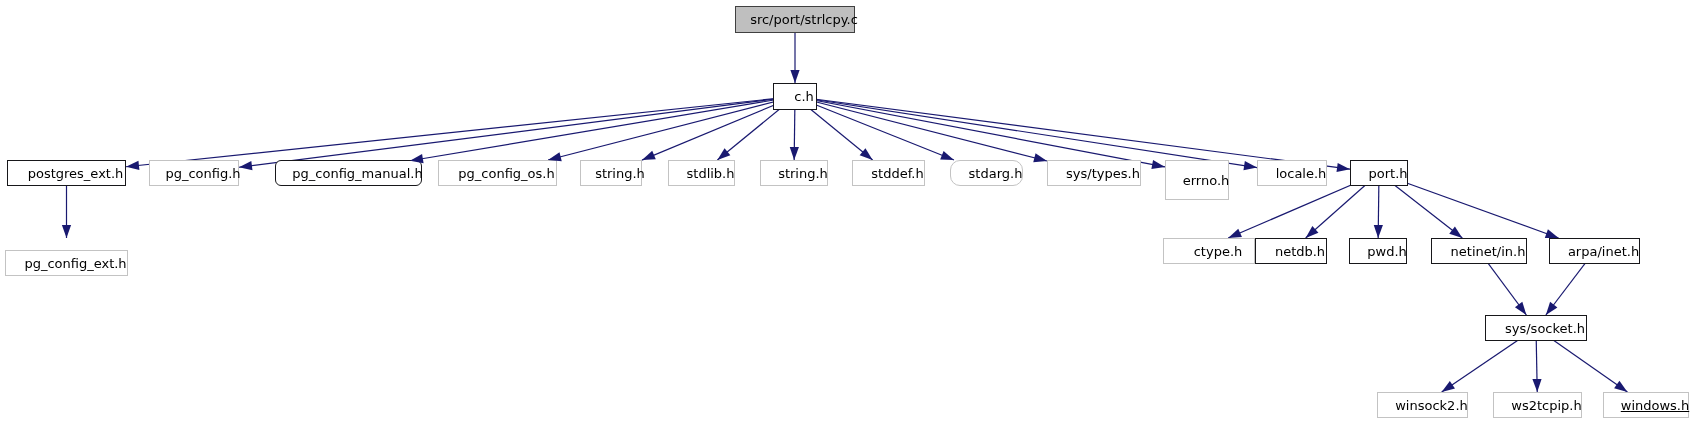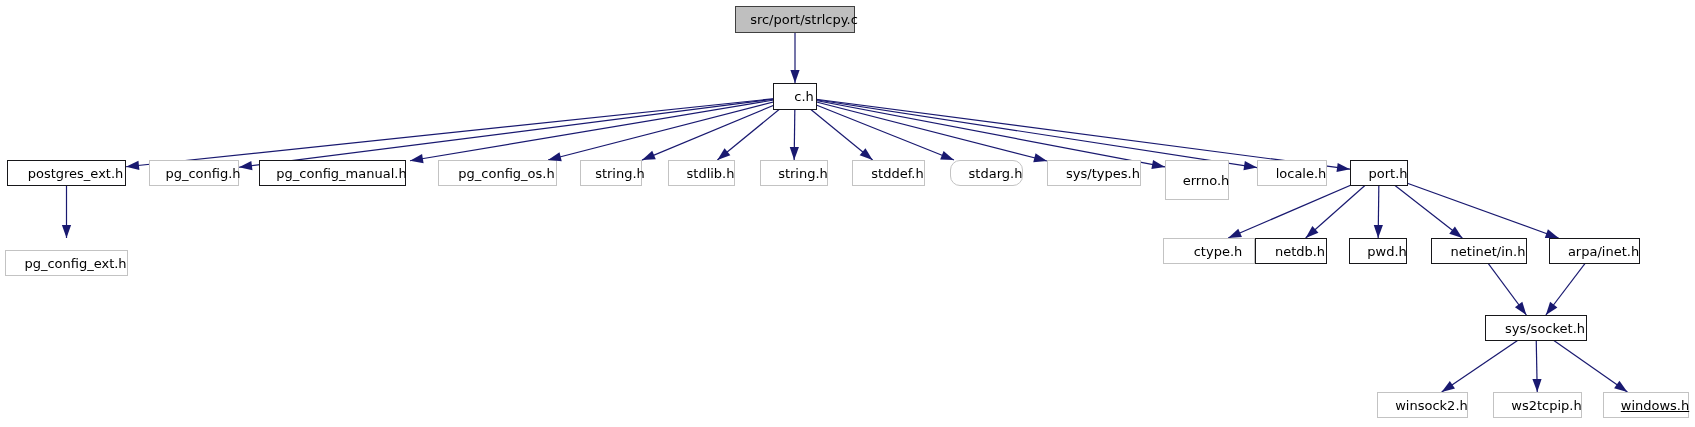--- a/index.html
+++ b/index.html
@@ -71,21 +71,21 @@
       <line x1="1594.5" y1="251" x2="1545.8766233766235" y2="315" stroke="#191970" stroke-width="1.2"></line>
       <line x1="1536" y1="328" x2="1441.6623376623377" y2="392" stroke="#191970" stroke-width="1.2"></line>
       <line x1="1536" y1="328" x2="1537.2467532467533" y2="392" stroke="#191970" stroke-width="1.2"></line>
       <line x1="1536" y1="328" x2="1627.4285714285713" y2="392" stroke="#191970" stroke-width="1.2"></line>
     </svg>
   <div class="layer nodes">
       <div class="node main" style="left: 735px; top: 6px; width: 120px; height: 27px;">src/port/strlcpy.c</div>
       <div class="node linked" style="left: 773px; top: 83px; width: 44px; height: 27px;">c.h</div>
       <div class="node linked" style="left: 7px; top: 160px; width: 119px; height: 26px;">postgres_ext.h</div>
       <div class="node plain" style="left: 149px; top: 160px; width: 90px; height: 26px;">pg_config.h</div>
-      <div class="node linked" style="left: 259px; top: 160px; width: 147px; height: 26px;">pg_config_manual.h</div>
+      <div class="node linked" style="left: 275px; top: 160px; width: 147px; height: 26px; border-radius: 6px;">pg_config_manual.h</div>
       <div class="node plain" style="left: 438px; top: 160px; width: 119px; height: 26px;">pg_config_os.h</div>
       <div class="node plain" style="left: 580px; top: 160px; width: 62px; height: 26px;">string.h</div>
       <div class="node plain" style="left: 668px; top: 160px; width: 67px; height: 26px;">stdlib.h</div>
       <div class="node plain" style="left: 760px; top: 160px; width: 68px; height: 26px;">string.h</div>
       <div class="node plain" style="left: 852px; top: 160px; width: 73px; height: 26px;">stddef.h</div>
       <div class="node plain" style="left: 950px; top: 160px; width: 73px; height: 26px; border-radius: 10px;">stdarg.h</div>
       <div class="node plain" style="left: 1047px; top: 160px; width: 94px; height: 26px;">sys/types.h</div>
       <div class="node plain" style="left: 1165px; top: 160px; width: 64px; height: 40px;">errno.h</div>
       <div class="node plain" style="left: 1257px; top: 160px; width: 70px; height: 26px;">locale.h</div>
       <div class="node linked" style="left: 1350px; top: 160px; width: 58px; height: 26px;">port.h</div>

